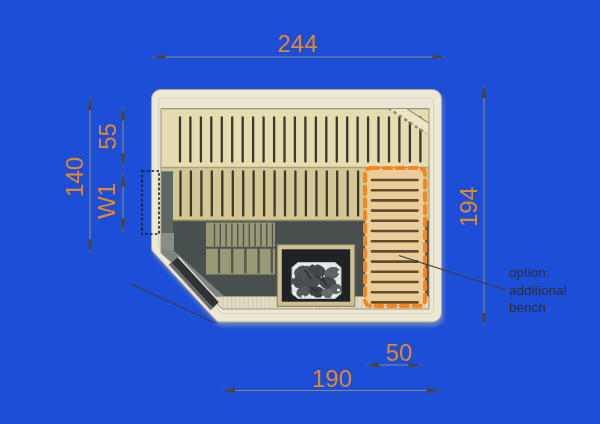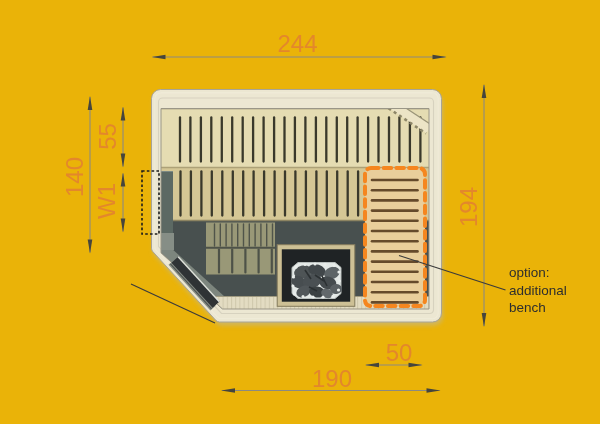--- a/index.html
+++ b/index.html
@@ -1,16 +1,16 @@
 <!DOCTYPE html>
 <html><head>
 <meta charset="utf-8">
 <style>
   html,body { margin:0; padding:0; background:#ffffff; }
-  .page { position:relative; width:600px; height:424px; background:#eab308;
+  .page { position:relative; width:600px; height:424px; background:#1d4ed8;
           font-family:"Liberation Sans", sans-serif; overflow:hidden; }
 </style>
 </head>
 <body>
 <div class="page">
 <svg width="600" height="424" viewBox="0 0 600 424">
 <defs>
   <marker id="ah" markerWidth="15" markerHeight="7" refX="14" refY="3.5" orient="auto-start-reverse" markerUnits="userSpaceOnUse">
     <path d="M15,3.5 L1,1.2 L1,5.8 Z" fill="#46453c"></path>
   </marker>

